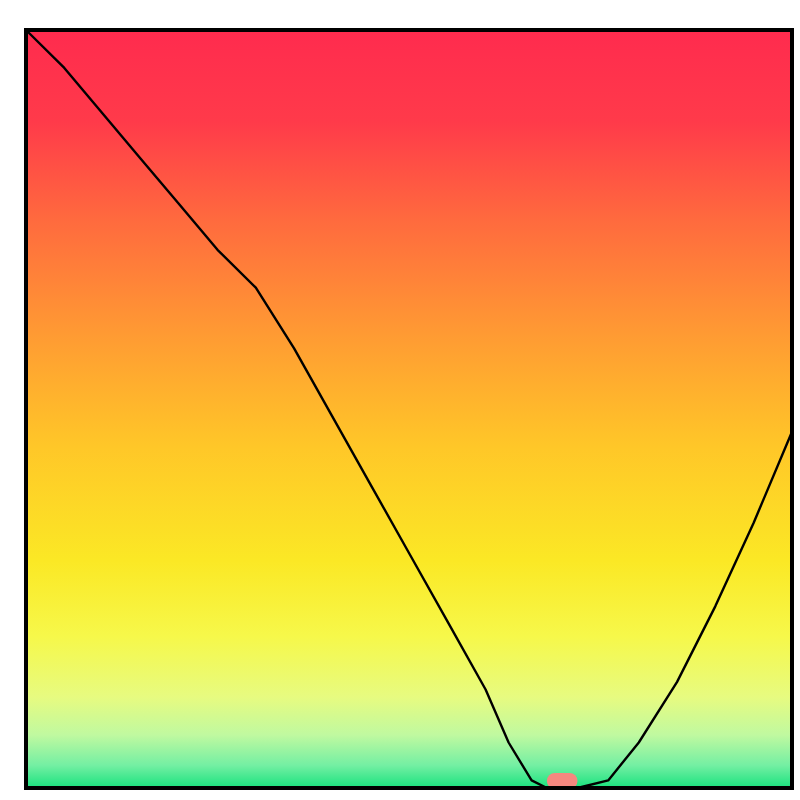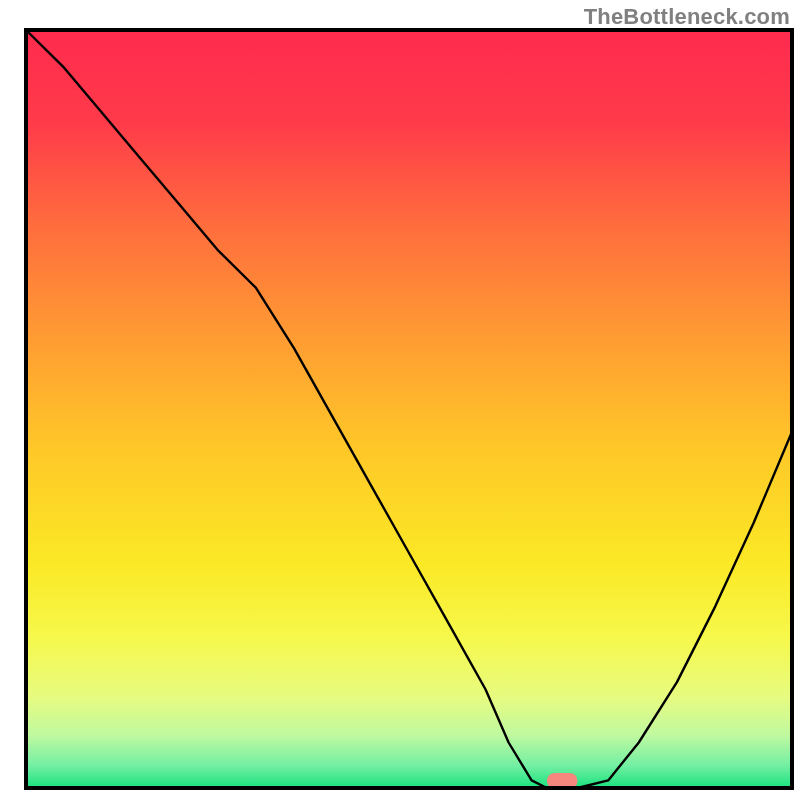--- a/index.html
+++ b/index.html
@@ -52,14 +52,13 @@
     </defs>
 
     <g id="plot">
         <rect x="26" y="30" width="766" height="758" fill="url(#bg-grad)"></rect>
         <rect x="546.8799999999999" y="773" width="30.64" height="16" rx="8" ry="8" fill="#f5877f"></rect>
         <path d="M26.0 30.0 L64.3 67.9 L102.6 113.4 L140.9 158.9 L179.2 204.3 L217.5 249.8 L255.8 287.7 L294.1 348.4 L332.4 416.6 L370.7 484.8 L409.0 553.0 L447.3 621.2 L485.6 689.5 L508.6 742.5 L531.6 780.4 L546.9 788.0 L577.5 788.0 L608.2 780.4 L638.8 742.5 L677.1 681.9 L715.4 606.1 L753.7 522.7 L792.0 431.7" fill="none" stroke="#000000" stroke-width="2.4" stroke-linecap="round" stroke-linejoin="round"></path>
         <rect x="26" y="30" width="766" height="758" fill="none" stroke="#000000" stroke-width="4"></rect>
       </g>
   </svg>
 
-  <div class="watermark">TheBottleneck.com</div>
 </div>
 
 </body></html>

